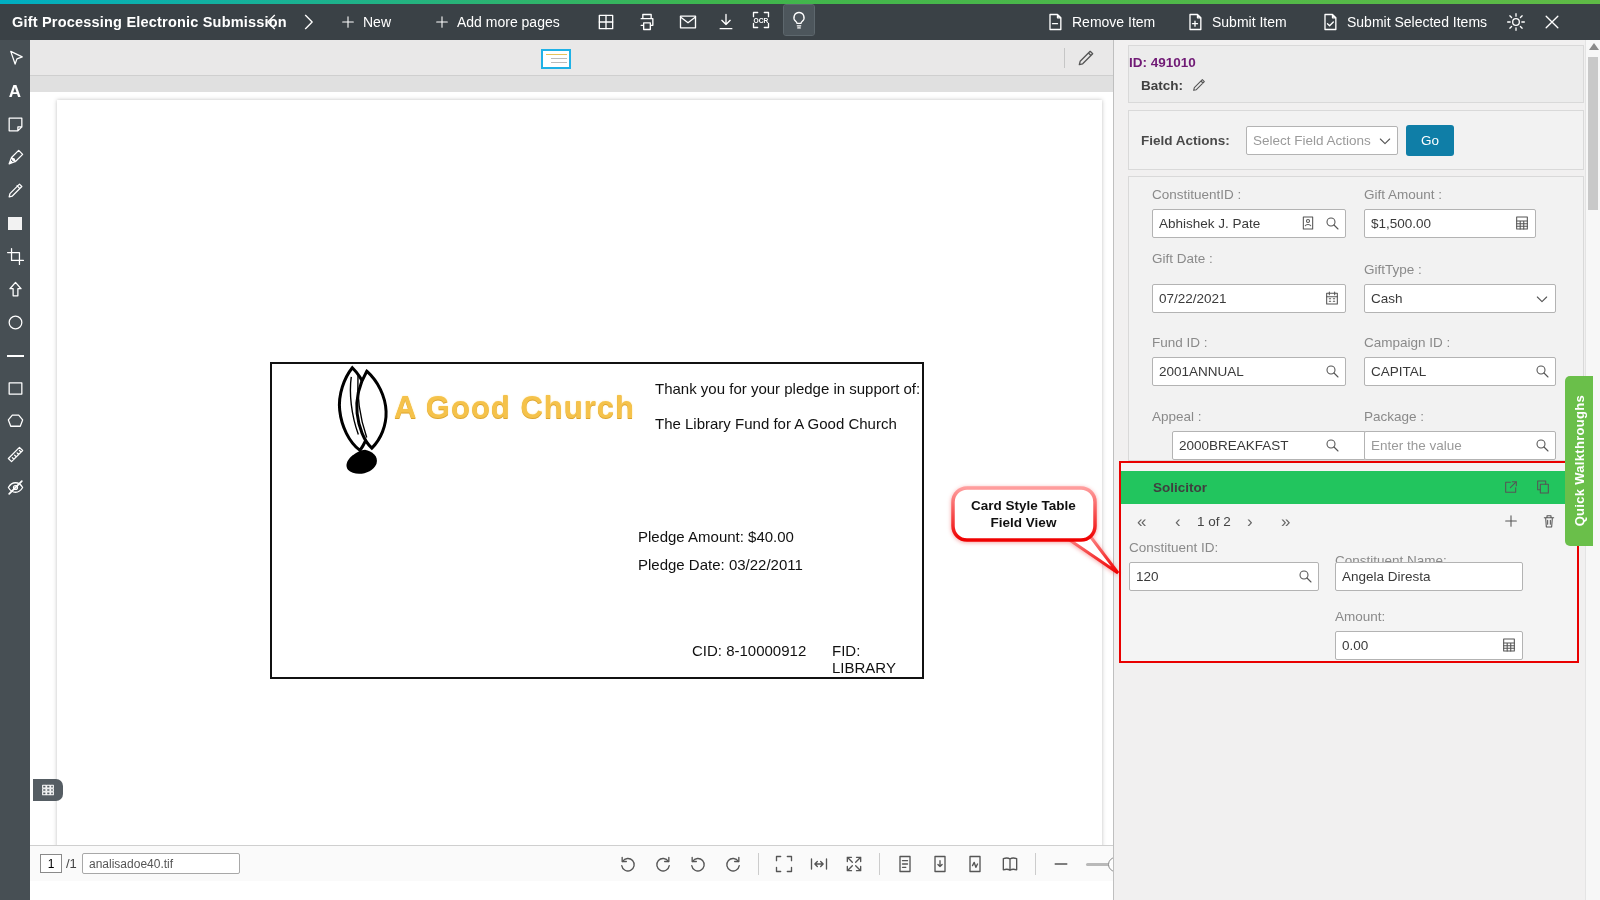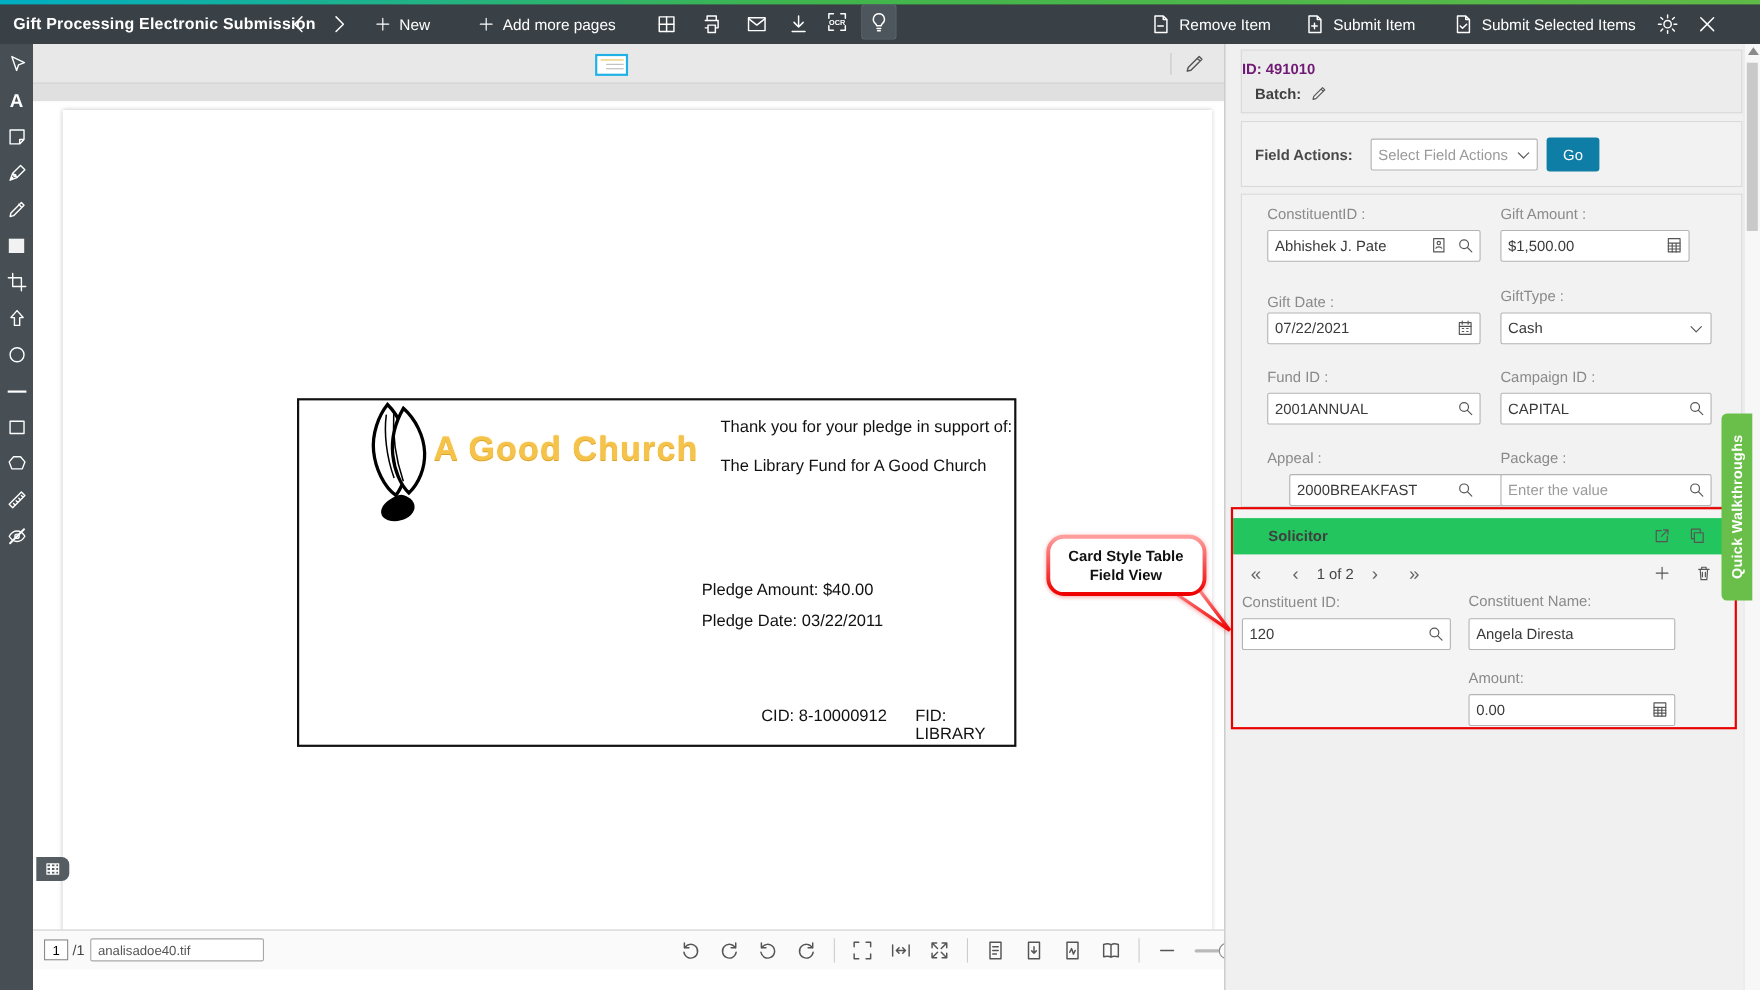--- a/index.html
+++ b/index.html
@@ -583,21 +583,21 @@
       <div class="fld lbl" style="left:235px; top:10px">Gift Amount :</div>
       <div class="fld" style="left:235px; top:32px; width:172px">
         <div class="box"><input class="val-input" style="padding-right: 28px;" value="$1,500.00">
           <span class="in-icons">
               <svg class="icn dark sm">
                 <use href="#i-calc"></use>
               </svg>
             </span></div>
       </div>
 
-      <div class="fld lbl" style="left:23px; top:90px">Gift Date :</div>
+      <div class="fld lbl" style="left:23px; top:74px">Gift Date :</div>
       <div class="fld" style="left:23px; top:107px; width:194px">
         <div class="box"><input class="val-input" style="padding-right: 28px;" value="07/22/2021">
           <span class="in-icons">
               <svg class="icn dark sm">
                 <use href="#i-cal"></use>
               </svg>
             </span></div>
       </div>
 
       <div class="fld lbl" style="left:235px; top:85px">GiftType :</div>
@@ -677,21 +677,21 @@
       <div class="chip lbl" style="left:8px; top:77px">Constituent ID:</div>
       <div class="chip" style="left:8px; top:99px; width:190px">
         <div class="box" style="position:relative"><input class="val-input" style="padding-right: 28px;" value="120">
           <span class="in-icons" style="position:absolute; right:6px; top:6px">
               <svg class="icn dark sm">
                 <use href="#i-search"></use>
               </svg>
             </span></div>
       </div>
 
-      <div class="chip lbl" style="left:214px; top:76px">Constituent Name:</div>
+      <div class="chip lbl" style="left:214px; top:90px">Constituent Name:</div>
       <div class="chip" style="left:214px; top:99px; width:188px">
         <input class="val-input" value="Angela Diresta" style="">
       </div>
 
       <div class="chip lbl" style="left:214px; top:146px">Amount:</div>
       <div class="chip" style="left:214px; top:168px; width:188px">
         <div class="box" style="position:relative"><input class="val-input" style="padding-right: 28px;" value="0.00">
           <span class="in-icons" style="position:absolute; right:6px; top:6px">
               <svg class="icn dark sm">
                 <use href="#i-calc"></use>

